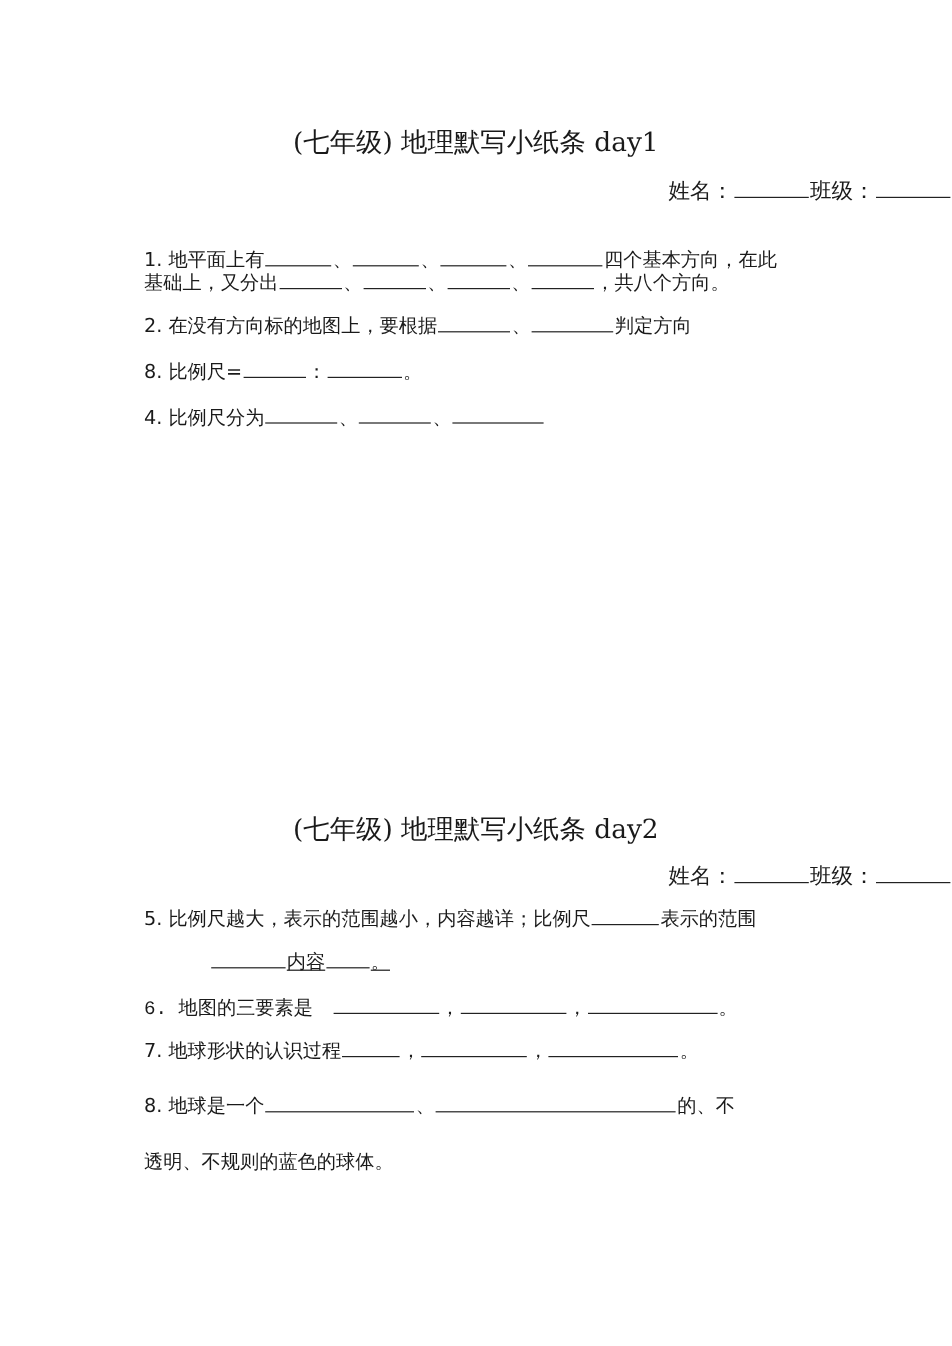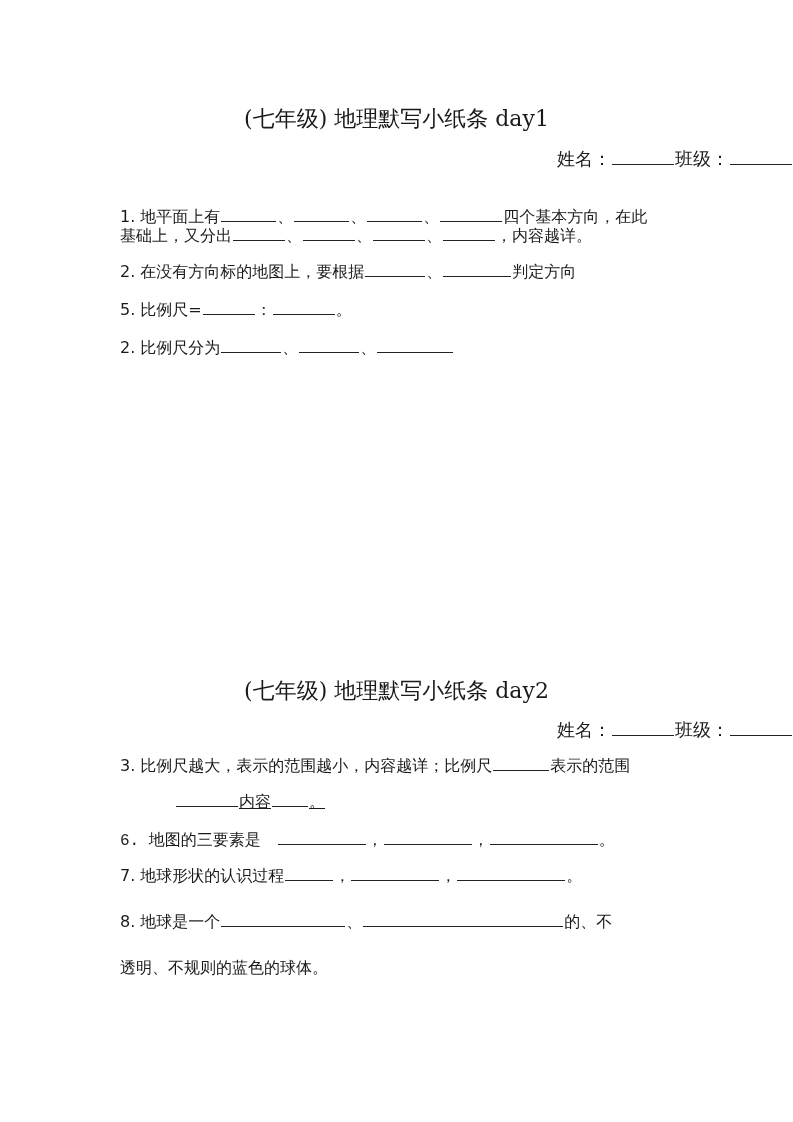--- a/index.html
+++ b/index.html
@@ -15,41 +15,41 @@
 <div>
   <div class="title" style="top:104px;">(七年级) 地理默写小纸条 day1</div>
   <div class="nameline" style="top:147px;">
     <span>姓名：</span><span class="blank" style="width:62px"></span><span>班级：</span><span class="blank" style="width:62px"></span>
   </div>
 
   <div class="line" style="top:188px;margin-top:19px;">
     <span>1.  地平面上有</span><span class="blank" style="width:55px"></span><span>、</span><span class="blank" style="width:55px"></span><span>、</span><span class="blank" style="width:55px"></span><span>、</span><span class="blank" style="width:62px"></span><span>四个基本方向，在此</span>
   </div>
   <div class="line" style="top:226px;">
-    <span>基础上，又分出</span><span class="blank" style="width:52px"></span><span>、</span><span class="blank" style="width:52px"></span><span>、</span><span class="blank" style="width:52px"></span><span>、</span><span class="blank" style="width:52px"></span><span>，内容越详。</span>
+    <span>基础上，又分出</span><span class="blank" style="width:52px"></span><span>、</span><span class="blank" style="width:52px"></span><span>、</span><span class="blank" style="width:52px"></span><span>、</span><span class="blank" style="width:52px"></span><span>，共八个方向。</span>
   </div>
   <div class="line" style="top:262px;">
     <span>2. 在没有方向标的地图上，要根据</span><span class="blank" style="width:60px"></span><span>、</span><span class="blank" style="width:68px"></span><span>判定方向</span>
   </div>
   <div class="line" style="top:300px;">
-    <span>5. 比例尺=</span><span class="blank" style="width:52px"></span><span>：</span><span class="blank" style="width:62px"></span><span>。</span>
+    <span>8. 比例尺=</span><span class="blank" style="width:52px"></span><span>：</span><span class="blank" style="width:62px"></span><span>。</span>
   </div>
   <div class="line" style="top:338px;">
-    <span>2. 比例尺分为</span><span class="blank" style="width:60px"></span><span>、</span><span class="blank" style="width:60px"></span><span>、</span><span class="blank" style="width:76px"></span>
+    <span>4. 比例尺分为</span><span class="blank" style="width:60px"></span><span>、</span><span class="blank" style="width:60px"></span><span>、</span><span class="blank" style="width:76px"></span>
   </div>
 </div>
 
 <div>
   <div class="title" style="top:676px;text-align:center;">(七年级) 地理默写小纸条 day2</div>
   <div class="nameline" style="top:718px;">
     <span>姓名：</span><span class="blank" style="width:62px"></span><span>班级：</span><span class="blank" style="width:62px"></span>
   </div>
 
   <div class="line" style="top:756px;">
-    <span>3. 比例尺越大，表示的范围越小，内容越详；比例尺</span><span class="blank" style="width:56px"></span><span>表示的范围</span>
+    <span>5. 比例尺越大，表示的范围越小，内容越详；比例尺</span><span class="blank" style="width:56px"></span><span>表示的范围</span>
   </div>
   <div class="line" style="top:792px; left:175px;text-decoration:underline;">
     <span class="blank" style="width:62px"></span><span>内容</span><span class="blank" style="width:36px"></span><span>。</span>
   </div>
   <div class="line" style="top:830px;font-family:Liberation Mono, monospace;">
     <span>6. 地图的三要素是</span><span style="display:inline-block;width:16px"></span><span class="blank" style="width:88px"></span><span>，</span><span class="blank" style="width:88px"></span><span>，</span><span class="blank" style="width:108px"></span><span>。</span>
   </div>
   <div class="line" style="top:866px;">
     <span>7. 地球形状的认识过程</span><span class="blank" style="width:48px"></span><span>，</span><span class="blank" style="width:88px"></span><span>，</span><span class="blank" style="width:108px"></span><span>。</span>
   </div>

